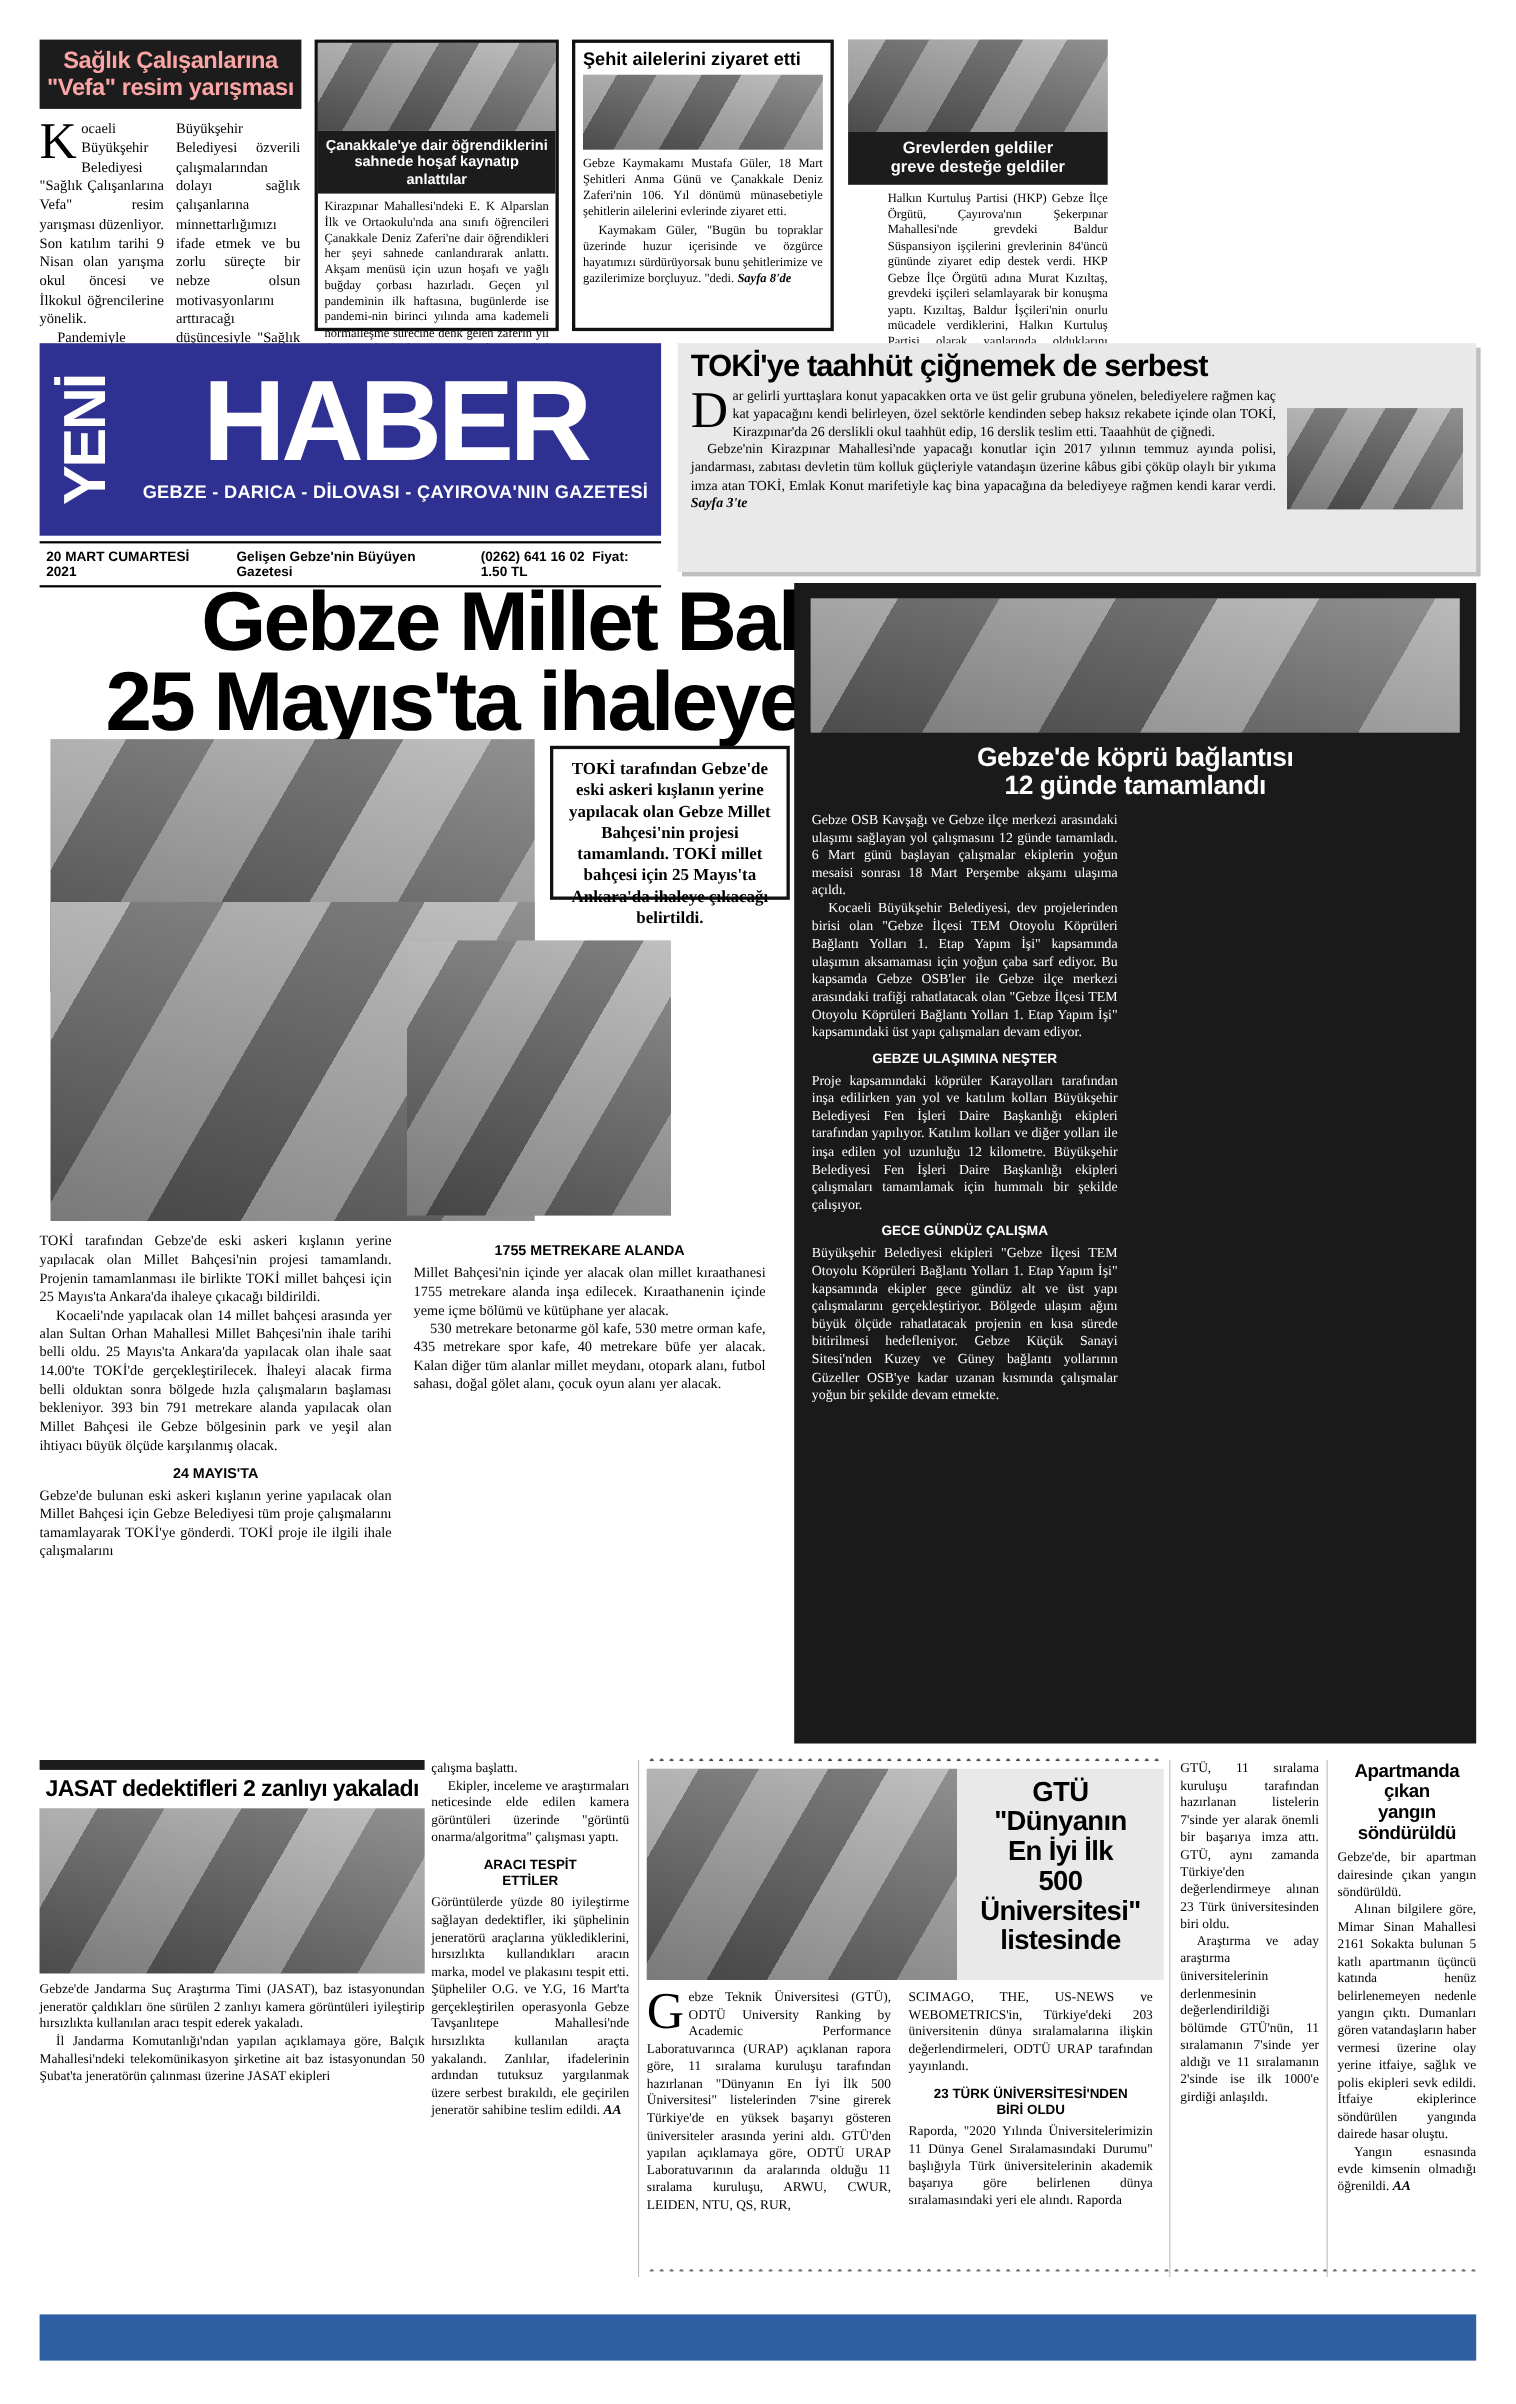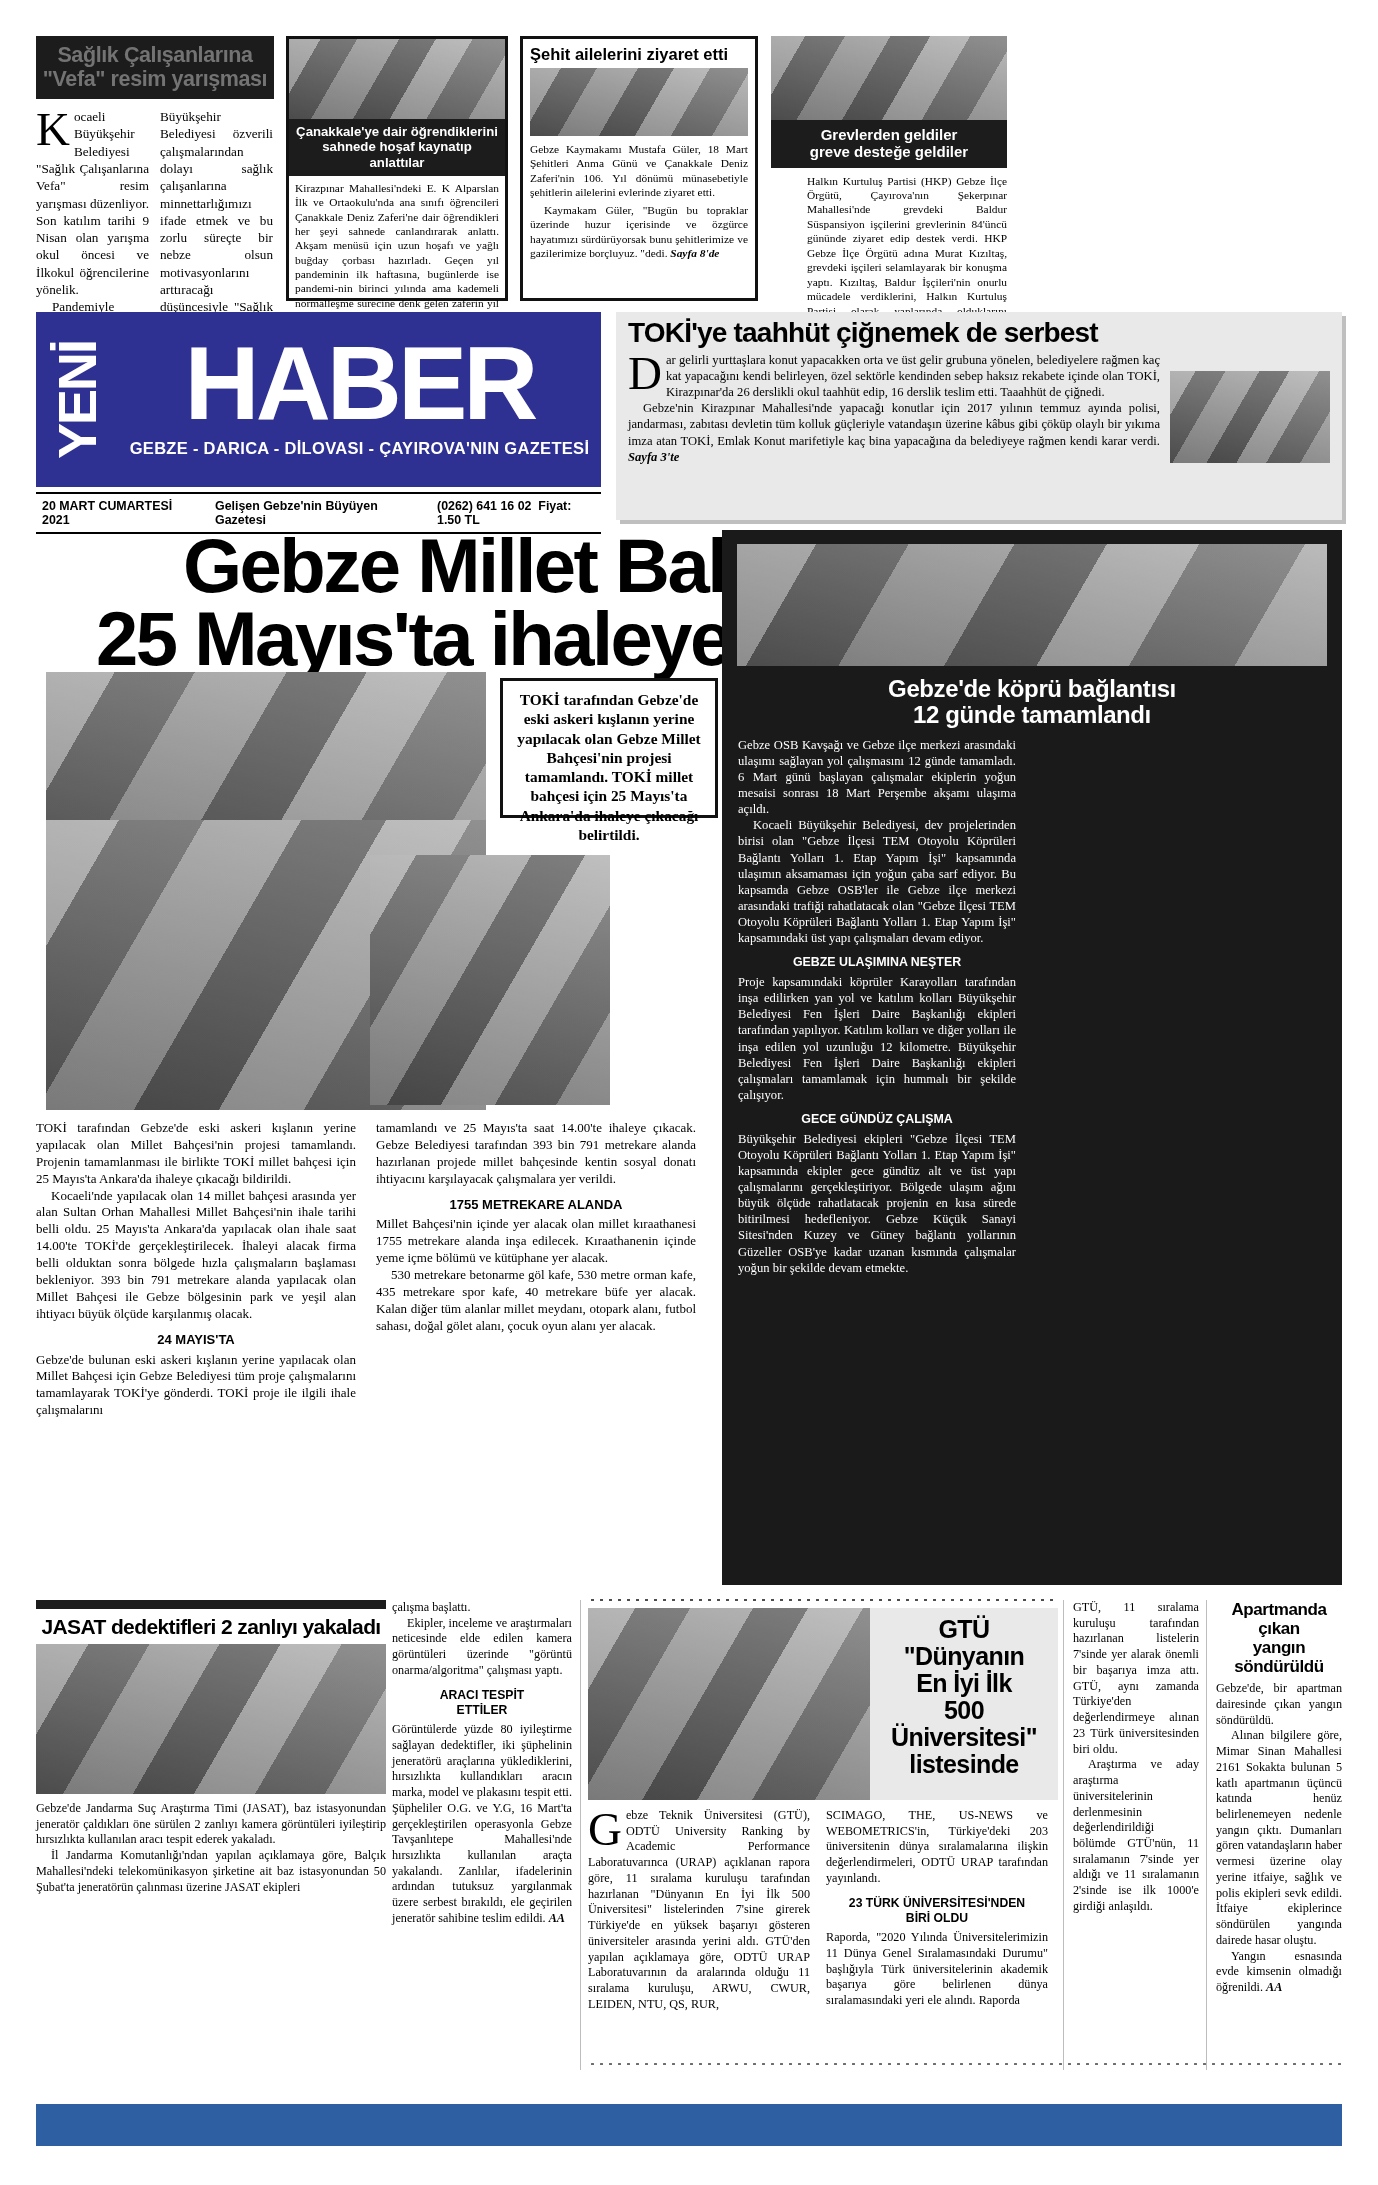--- a/index.html
+++ b/index.html
@@ -9,21 +9,21 @@
     width:1378px; height:2185px;
     background:#ffffff;
     font-family:"Liberation Serif", serif;
     color:#000;
     overflow:hidden;
   }
   .page { position:relative; width:1378px; height:2185px; padding:0; }
 
   
   .blk-head {
-    background:#1c1c1c; color:#737373;
+    background:#1c1c1c; color:#fca5a5;
     font-family:"Liberation Sans", sans-serif;
     font-weight:bold; text-align:center;
     line-height:1.12; letter-spacing:-0.4px;
   }
   .body-txt {
     font-size:13.2px; line-height:1.31; text-align:justify;
     text-justify:inter-word; hyphens:auto;
   }
   .body-txt p { margin:0; text-indent:16px; }
   .body-txt p.noind { text-indent:0; }
@@ -273,21 +273,20 @@
   </div>
 
   <div class="maincols">
     <div>
       <p class="noind" style="margin:0;">TOKİ tarafından Gebze'de eski askeri kışlanın yerine yapılacak olan Millet Bahçesi'nin projesi tamamlandı. Projenin tamamlanması ile birlikte TOKİ millet bahçesi için 25 Mayıs'ta Ankara'da ihaleye çıkacağı bildirildi.</p>
       <p style="margin:0;text-indent:15px;">Kocaeli'nde yapılacak olan 14 millet bahçesi arasında yer alan Sultan Orhan Mahallesi Millet Bahçesi'nin ihale tarihi belli oldu. 25 Mayıs'ta Ankara'da yapılacak olan ihale saat 14.00'te TOKİ'de gerçekleştirilecek. İhaleyi alacak firma belli olduktan sonra bölgede hızla çalışmaların başlaması bekleniyor. 393 bin 791 metrekare alanda yapılacak olan Millet Bahçesi ile Gebze bölgesinin park ve yeşil alan ihtiyacı büyük ölçüde karşılanmış olacak.</p>
       <div class="sub-h">24 MAYIS'TA</div>
       <p class="noind" style="margin:0;">Gebze'de bulunan eski askeri kışlanın yerine yapılacak olan Millet Bahçesi için Gebze Belediyesi tüm proje çalışmalarını tamamlayarak TOKİ'ye gönderdi. TOKİ proje ile ilgili ihale çalışmalarını</p>
     </div>
     <div>
-      <p class="noind" style="margin:0;">tamamlandı ve 25 Mayıs'ta saat 14.00'te ihaleye çıkacak. Gebze Belediyesi tarafından 393 bin 791 metrekare alanda hazırlanan projede millet bahçesinde kentin sosyal donatı ihtiyacını karşılayacak çalışmalara yer verildi.</p>
       <div class="sub-h">1755 METREKARE ALANDA</div>
       <p class="noind" style="margin:0;">Millet Bahçesi'nin içinde yer alacak olan millet kıraathanesi 1755 metrekare alanda inşa edilecek. Kıraathanenin içinde yeme içme bölümü ve kütüphane yer alacak.</p>
       <p style="margin:0;text-indent:15px;">530 metrekare betonarme göl kafe, 530 metre orman kafe, 435 metrekare spor kafe, 40 metrekare büfe yer alacak. Kalan diğer tüm alanlar millet meydanı, otopark alanı, futbol sahası, doğal gölet alanı, çocuk oyun alanı yer alacak.</p>
     </div>
   </div>
 
   <div class="sidebar">
     <div class="ph photo"></div>
     <div class="hd" style="white-space:pre-line;">Gebze'de köprü bağlantısı
 12 günde tamamlandı</div>

